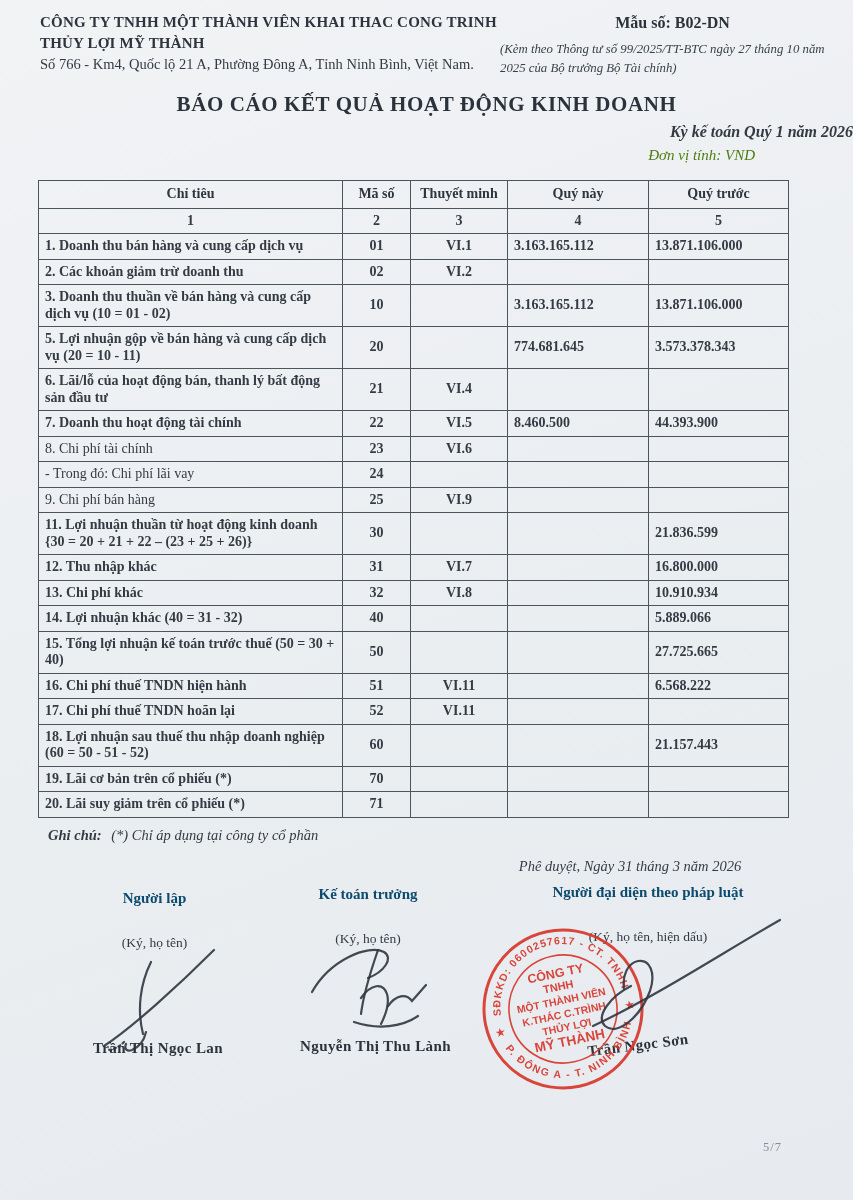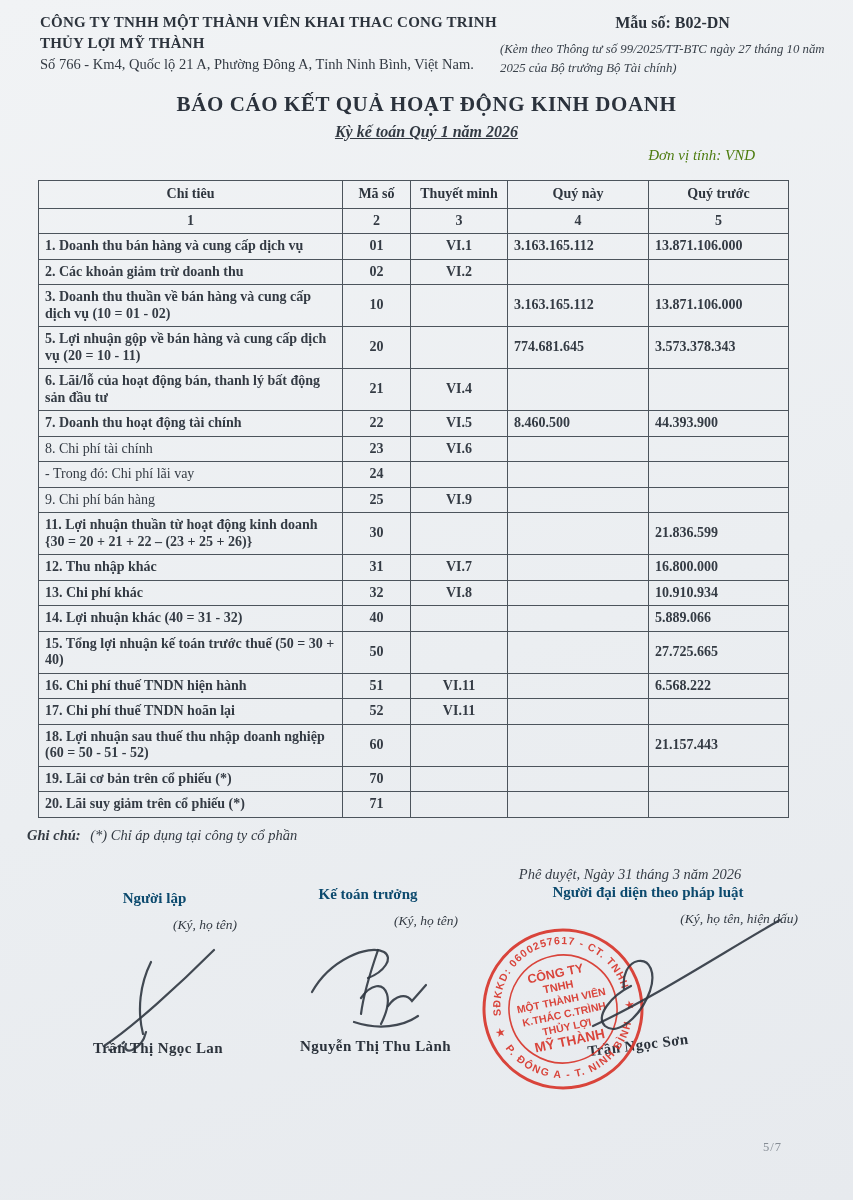--- a/index.html
+++ b/index.html
@@ -17,46 +17,46 @@
   .company-block { left:40px; top:12px; width:458px; }
   .company-name { font-weight:700; font-size:15px; line-height:1.38; color:#2d343d; letter-spacing:.2px; }
   .company-address { font-size:14.5px; line-height:1.35; margin-top:2px; }
   .form-block { left:500px; top:14px; width:345px; }
   .form-number { font-weight:700; font-size:16px; text-align:center; color:#2b323b; }
   .form-note { font-style:italic; font-size:12.8px; line-height:1.45; margin-top:8px; color:#39414a; }
 
   
   .report-title { left:0; top:92px; width:100%; text-align:center;
     font-size:21px; font-weight:700; letter-spacing:.6px; color:#2b323c; }
-  .report-period { left:0; top:123px; width:100%; text-align:center;
-    font-size:16px; font-weight:700; font-style:italic; color:#333a43;text-decoration:underline; }
+  .report-period { left:0; top:123px; width:100%; text-align:right;
+    font-size:16px; font-weight:700; font-style:italic; color:#333a43; }
   .unit-label { right:98px; top:147px; font-size:15px; font-style:italic; color:#4d7c0f; }
 
   
   table.report { left:38px; top:180px; width:750px; border-collapse:collapse;
     table-layout:fixed; position:absolute; }
   table.report th, table.report td {
     border:1px solid #4c545c; font-size:14px; line-height:1.18;
     padding:4px 6px; vertical-align:middle; color:#343b44;
   }
   table.report thead th { text-align:center; font-weight:700; padding:5px 4px; color:#2e353e; }
   .idx-row td { text-align:center; font-weight:600; padding:2px 4px; }
   td.c-label { text-align:left; }
   td.c-code, td.c-note { text-align:center; font-weight:600;margin-top:32px; }
   td.c-val { font-weight:600; padding-right:8px; }
   tr.bold-row td.c-label { font-weight:700; }
 
   
-  .ghi-chu { left:27px; top:827px; font-size:14.5px; }
+  .ghi-chu { left:48px; top:827px; font-size:14.5px; }
   .ghi-chu .lbl { font-weight:700; font-style:italic; }
   .ghi-chu .txt { font-style:italic; margin-left:6px; }
   .approval-line { left:470px; top:858px; width:320px; text-align:center;
-    font-style:italic; font-size:14.5px; color:#353c45;margin-top:8px; }
+    font-style:italic; font-size:14.5px; color:#353c45; }
   .signer-title { font-weight:700; font-size:15px; text-align:center; color:#0c4a6e; }
-  .signer-sub { font-style:italic; font-size:13.5px; text-align:right; margin-top:10px; }
+  .signer-sub { font-size:13.5px; text-align:center; margin-top:28px; }
   .signer-1 { left:72px;  top:890px; width:165px; }
   .signer-2 { left:278px; top:886px; width:180px; }
   .signer-3 { left:498px; top:884px; width:300px; }
   .signer-name { font-weight:700; font-size:15px; text-align:center; color:#2b323b; letter-spacing:.4px; }
   .name-1 { left:58px;  top:1040px; width:200px; }
   .name-2 { left:268px; top:1038px; width:215px; }
   .name-3 { left:548px; top:1037px; width:180px; transform:rotate(-7deg); }
   .sig { stroke:#2f3640; stroke-width:2.2; fill:none; stroke-linecap:round; opacity:.9; }
   .sig-1 { left:88px;  top:942px; }
   .sig-2 { left:300px; top:942px; }

